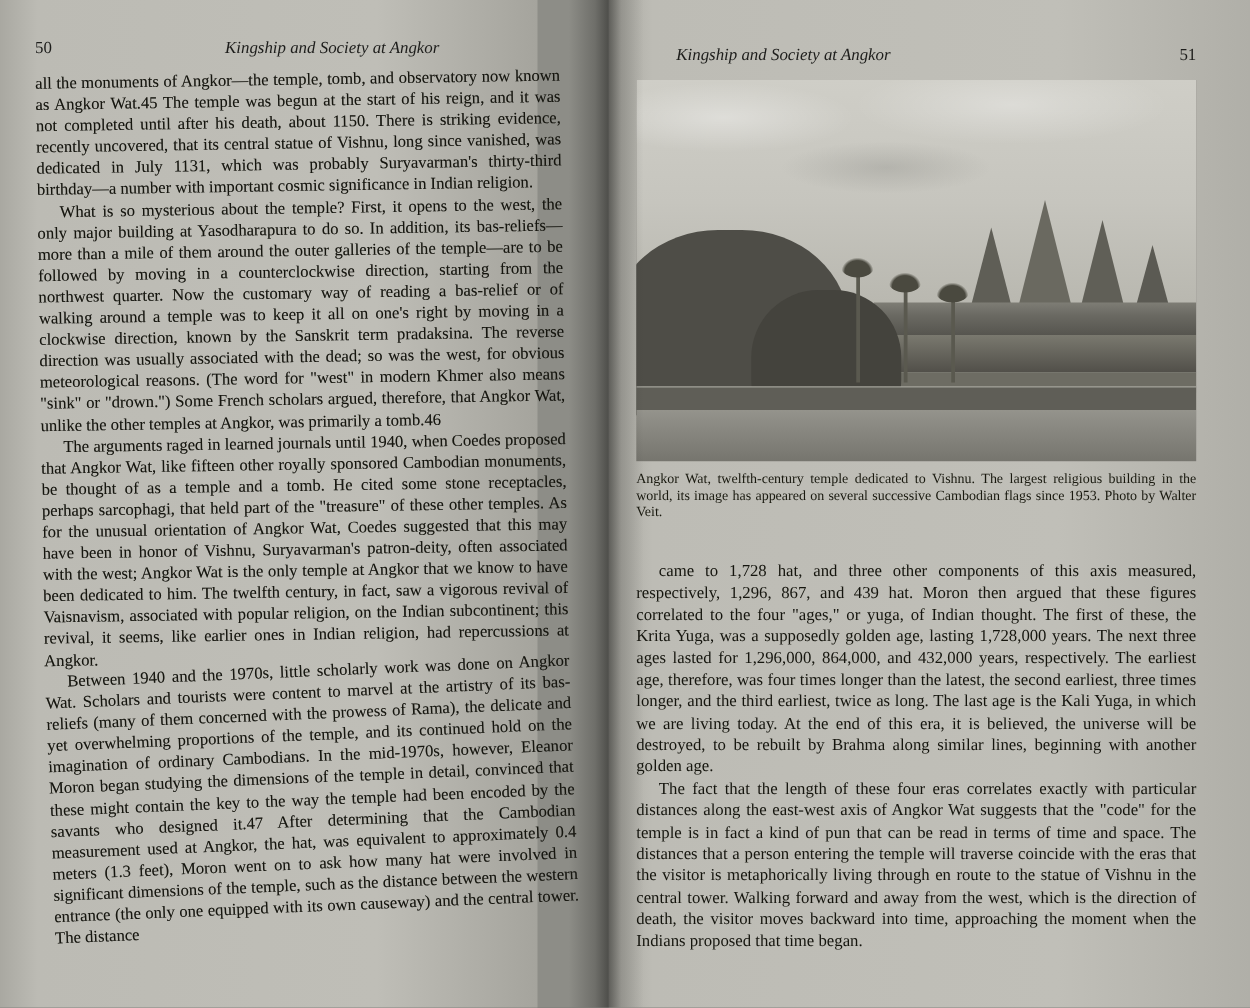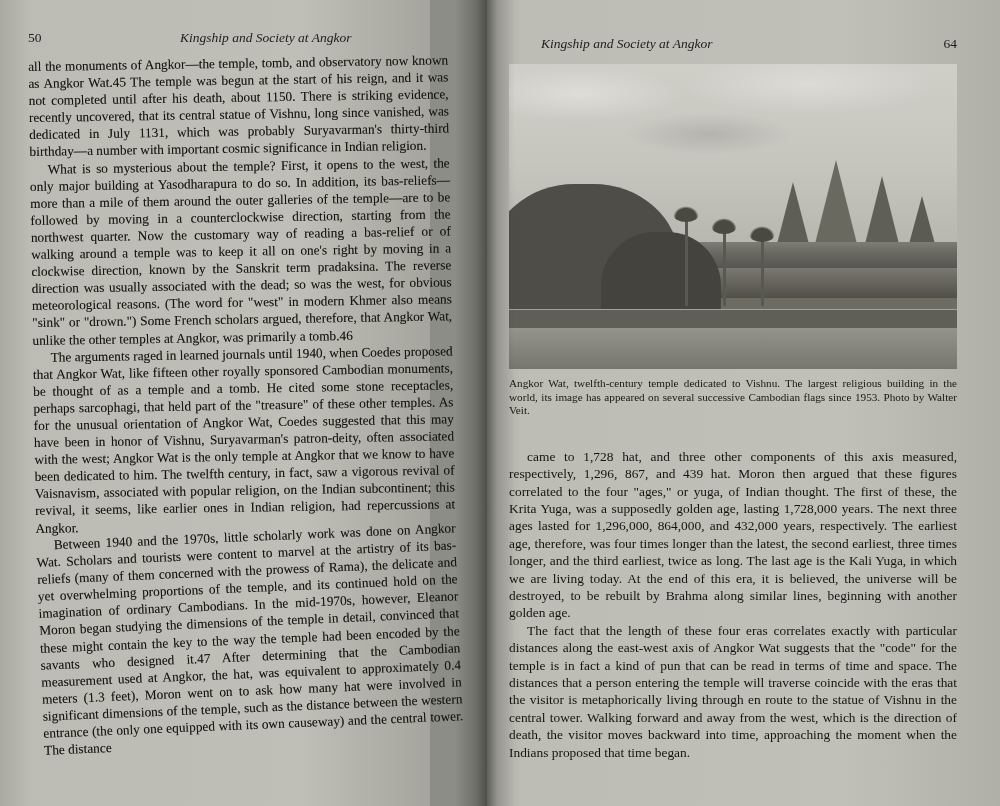--- a/index.html
+++ b/index.html
@@ -199,21 +199,21 @@
           <p>Between 1940 and the 1970s, little scholarly work was done on Angkor Wat. Scholars and tourists were content to marvel at the artistry of its bas-reliefs (many of them concerned with the prowess of Rama), the delicate and yet overwhelming proportions of the temple, and its continued hold on the imagination of ordinary Cambodians. In the mid-1970s, however, Eleanor Moron began studying the dimensions of the temple in detail, convinced that these might contain the key to the way the temple had been encoded by the savants who designed it.47 After determining that the Cambodian measurement used at Angkor, the hat, was equivalent to approximately 0.4 meters (1.3 feet), Moron went on to ask how many hat were involved in significant dimensions of the temple, such as the distance between the western entrance (the only one equipped with its own causeway) and the central tower. The distance</p>
         </span>
       </div>
     </div>
   </div>
 
   <div class="page page-right">
     <div class="page-inner-right">
       <div class="runhead right-head">
         <span class="title">Kingship and Society at Angkor</span>
-        <span class="folio">64</span>
+        <span class="folio">51</span>
       </div>
 
       <div class="plate">
         <div class="sky"></div>
         <div class="cloudy"></div>
 
         <div style="position:absolute;left:268px;top:118px;width:0;height:0;border-left:16px solid transparent;border-right:16px solid transparent;border-bottom:62px solid #5f5e56;"></div>
         <div style="position:absolute;left:306px;top:96px;width:0;height:0;border-left:21px solid transparent;border-right:21px solid transparent;border-bottom:84px solid #6a6960;"></div>
         <div style="position:absolute;left:356px;top:112px;width:0;height:0;border-left:17px solid transparent;border-right:17px solid transparent;border-bottom:68px solid #605f57;"></div>
         <div style="position:absolute;left:400px;top:132px;width:0;height:0;border-left:13px solid transparent;border-right:13px solid transparent;border-bottom:48px solid #5b5a53;"></div>

